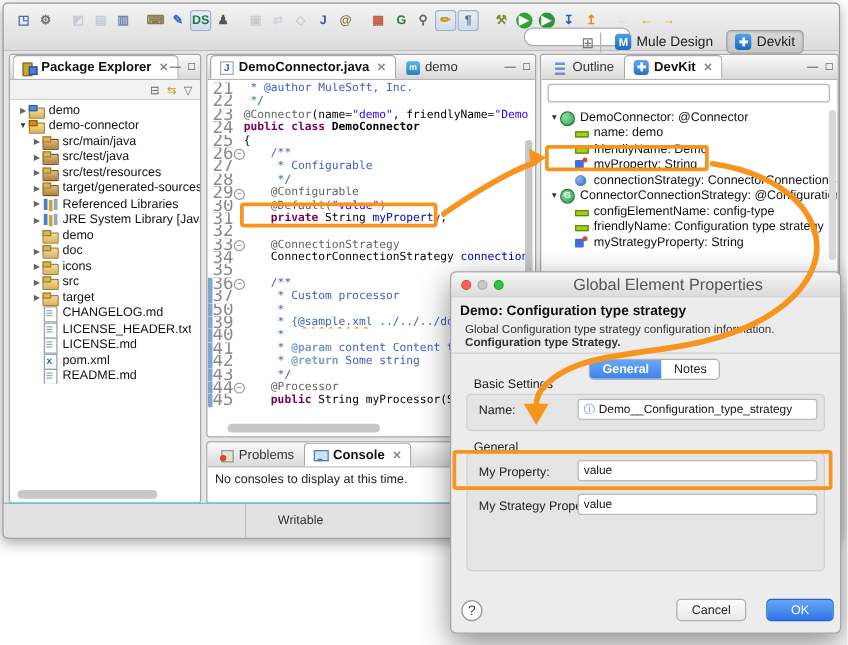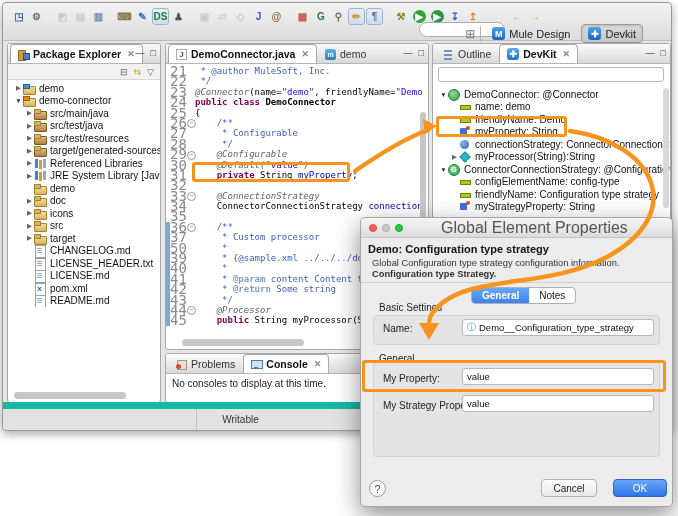--- a/index.html
+++ b/index.html
@@ -124,21 +124,21 @@
   .cl { display:flex; height:10.4px; line-height:10.4px; white-space:pre; overflow:hidden; }
   .cb { width:4px; flex:none; }
   .cb.on { background:#7ea7d8; }
   .ln { width:16px; flex:none; text-align:right; color:#8a8a8a; font-size:14px; padding-right:2px; }
   .fold { width:9px; flex:none; position:relative; }
   .fold.on::before { content:"−"; position:absolute; left:1px; top:1.5px; width:7px; height:7px; border:1px solid #999;
       border-radius:50%; font-size:7px; line-height:6px; text-align:center; color:#777; background:#fff; }
   .ct { flex:1; overflow:hidden; }
   .seg.kw { color:#7B0052; font-weight:bold; }
   .seg.str { color:#2A00FF; }
-  .seg.ann { color:#646464;font-style:italic; }
+  .seg.ann { color:#646464; }
   .seg.jdoc { color:#3F5FBF; }
   .seg.jdoctag { color:#7F9FBF; font-weight:bold; }
   .seg.jdoclink { color:#3F5FBF; text-decoration:underline wavy #e8a000 1px; }
   .seg.field { color:#0000C0; }
   .seg.comment { color:#3F7F5F; }
   .seg.pl { color:#000; }
   .seg.type { color:#000; font-weight:bold; }
   .vscroll { position:absolute; width:6px; border-radius:3px; background:#c7c7c7; }
 
   
@@ -147,32 +147,32 @@
 
   
   #devkit-panel { left:429px; top:40px; width:239px; height:360px; }
   .filter-box { position:absolute; left:5px; top:23px; width:226px; height:15px; border:1px solid #b5b5b5;
                 border-radius:3px; background:#fff; font-size:9px; padding:0 4px; }
   #dk-tree { position:absolute; left:0; top:44px; right:0; bottom:0; }
   .dk-vscroll { position:absolute; right:1px; top:44px; width:6px; height:120px; border-radius:3px; background:#d9d9d9; }
 
   
   #statusbar { position:absolute; left:0; bottom:0; width:100%; height:28px; background:#e2e2e2;
-               border-top:7px solid #14b8a6; border-radius:0 0 4px 4px; display:flex; align-items:flex-start; font-size:10px; color:#333; }
+               border-top:1px solid #14b8a6; border-radius:0 0 4px 4px; display:flex; align-items:flex-start; font-size:10px; color:#333; }
   #statusbar .cell { height:100%; display:flex; align-items:center; justify-content:center; border-left:1px solid #c0c0c0; }
   #statusbar .sp { width:193px; border:none; }
   #statusbar .c1 { width:88px; }
   #statusbar .c2 { width:84px; border-right:1px solid #c0c0c0; }
 
   
   #dialog { position:absolute; left:360px; top:217px; width:313px; height:290px; background:#ececec;
             border:1px solid #a5a5a5; border-radius:5px; box-shadow:0 8px 24px rgba(0,0,0,.45); z-index:30; }
   #dlg-titlebar { height:20px; background:linear-gradient(#f5f5f5,#dcdcdc); border-bottom:1px solid #c2c2c2;
                   border-radius:5px 5px 0 0; position:relative; display:flex; align-items:center; justify-content:center; }
-  #dlg-titlebar .title { font-size:16px; color:#555;margin-left:36px; }
+  #dlg-titlebar .title { font-size:13px; color:#555;margin-left:36px; }
   .lights { position:absolute; left:8px; top:6px; display:flex; gap:5px; }
   .lights span { width:8px; height:8px; border-radius:50%; }
   .lt-red { background:#ff5f57; border:1px solid #d94942; }
   .lt-mid { background:#c9c9c9; border:1px solid #ababab; }
   .lt-green { background:#28c940; border:1px solid #1da42f; }
   #dlg-heading { position:absolute; left:7px; top:25px; font-size:11px; font-weight:bold; color:#111; }
   .dlg-desc { position:absolute; left:11px; font-size:9.3px; color:#333; }
   #dlg-divider { position:absolute; left:0; top:64px; width:100%; height:1px; background:#cfcfcf; }
   .segctl { position:absolute; left:110px; top:69px; display:flex; border:1px solid #b0b0b0; border-radius:4px;
             overflow:hidden; background:#fff; }
@@ -797,26 +797,20 @@
             <span class="tlabel">myProperty: String</span>
           </div>
 
           <div class="trow">
             <span class="ind" style="width: 14px;"></span>
             <span class="twisty none"></span>
             <span class="ticon strategy"></span>
             <span class="tlabel">connectionStrategy: ConnectorConnectionStr</span>
           </div>
 
-          <div class="trow">
-            <span class="ind" style="width: 14px;"></span>
-            <span class="twisty collapsed"></span>
-            <span class="ticon processor"></span>
-            <span class="tlabel">myProcessor(String):String</span>
-          </div>
 
           <div class="trow">
             <span class="ind" style="width: 3px;"></span>
             <span class="twisty expanded"></span>
             <span class="ticon config-class"></span>
             <span class="tlabel">ConnectorConnectionStrategy: @Configuration</span>
           </div>
 
           <div class="trow">
             <span class="ind" style="width: 14px;"></span>

